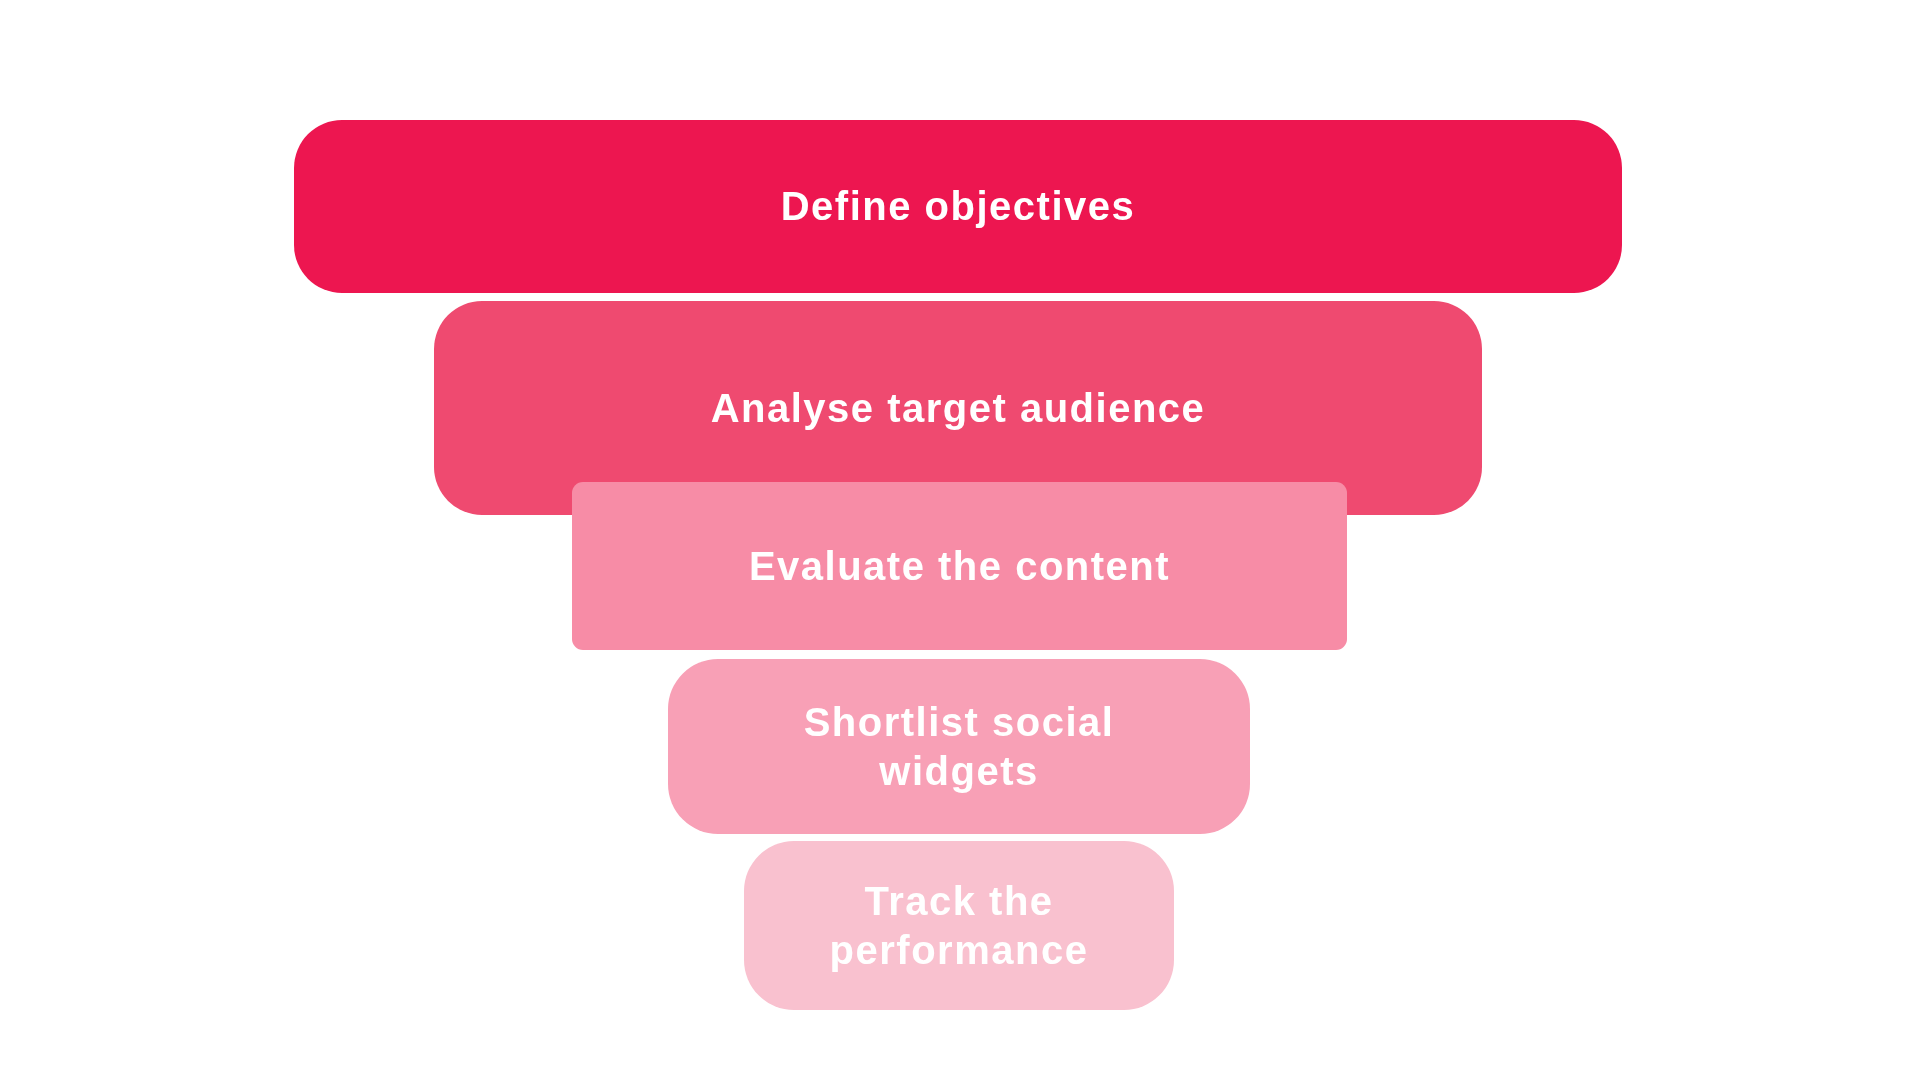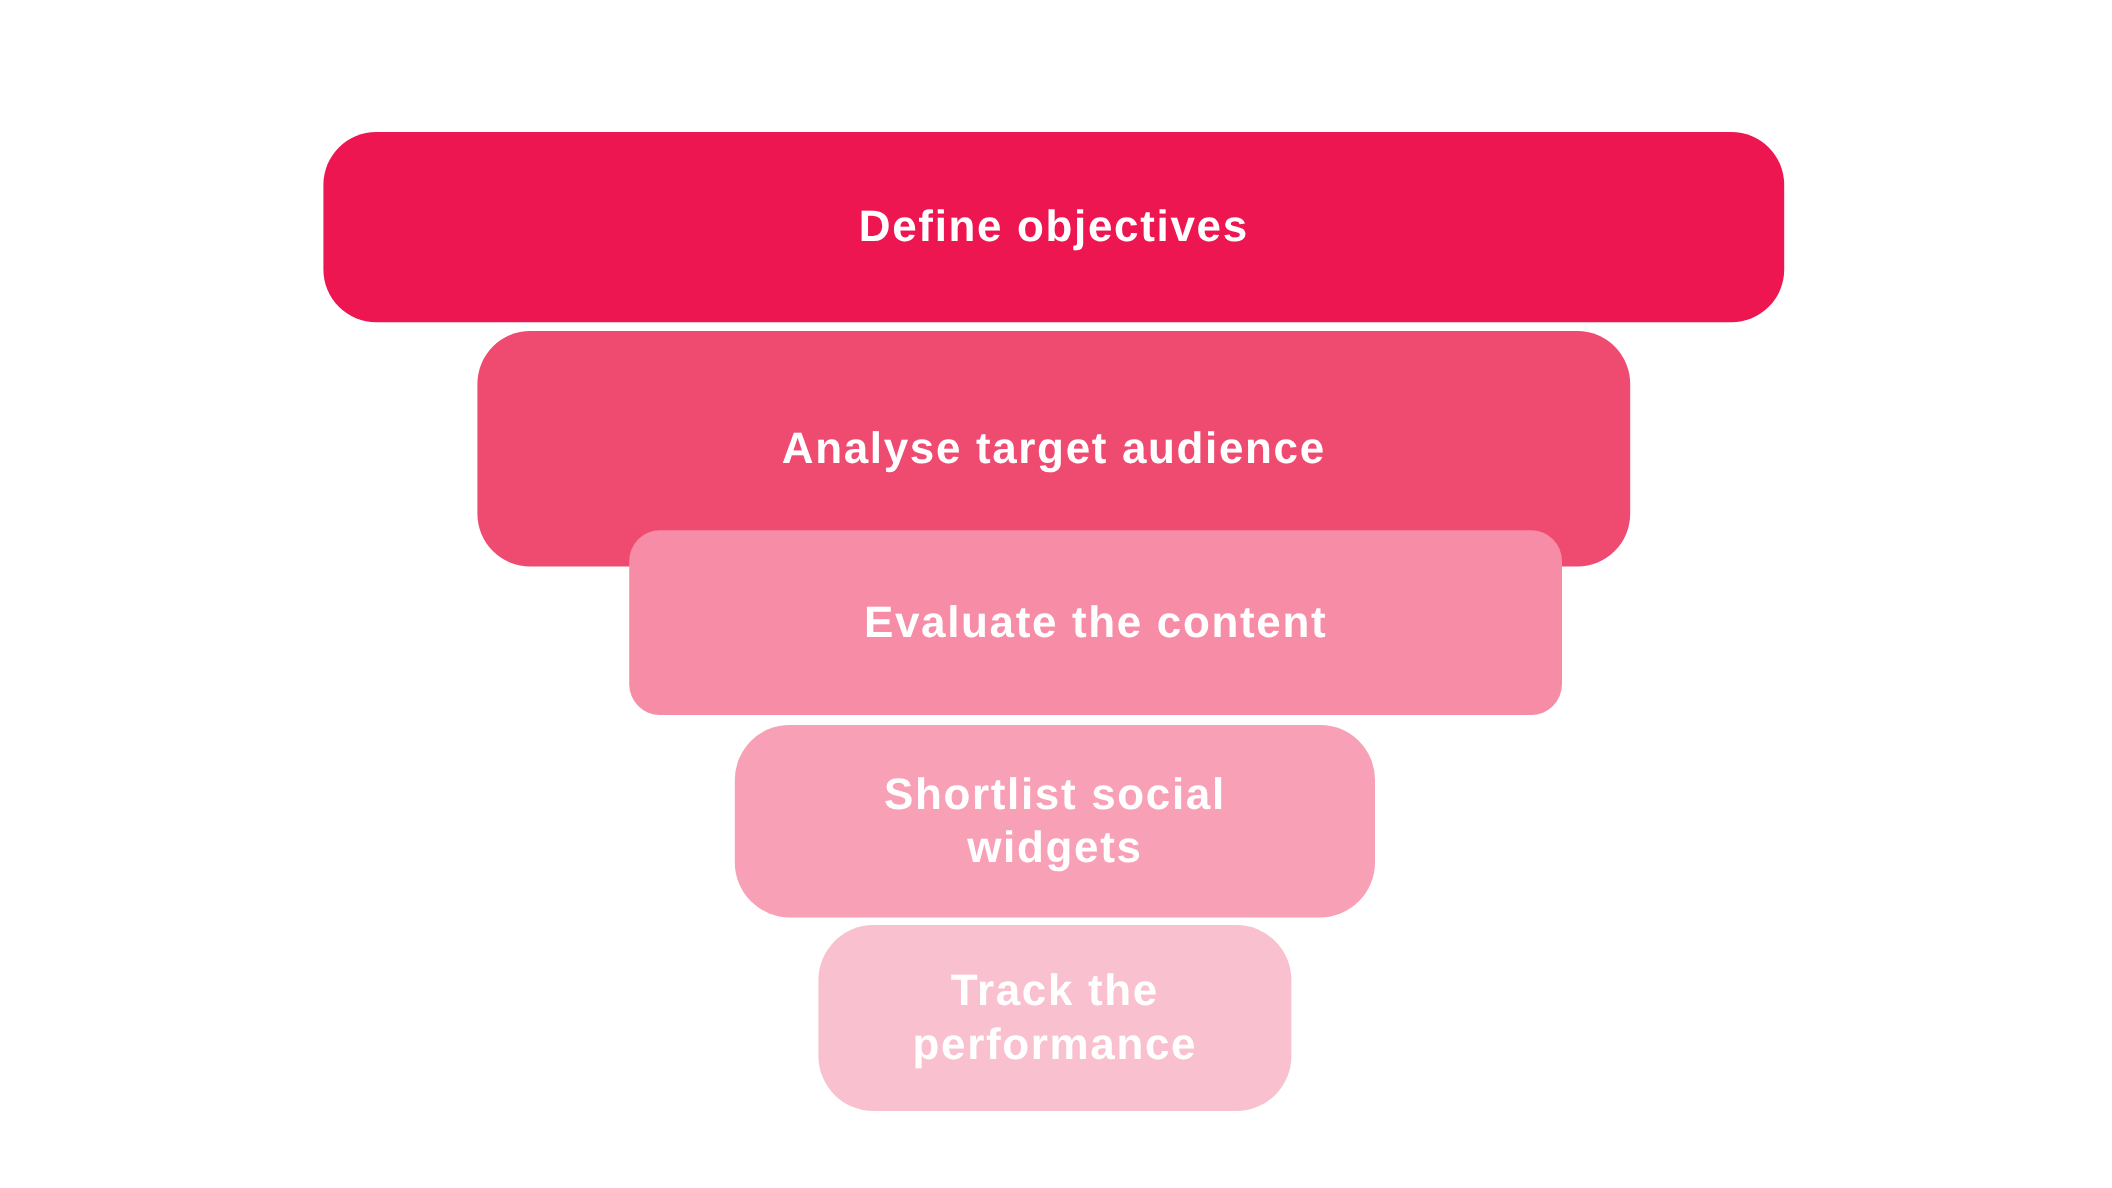--- a/index.html
+++ b/index.html
@@ -27,21 +27,21 @@
     font-weight: bold;
     font-size: 40px;
     letter-spacing: 1.5px;
     line-height: 1.22;
     text-align: center;
     white-space: pre-line;
   }
   
   .step-1 { left: 294px; top: 120px; width: 1328px; height: 173px; border-radius: 48px; }
   .step-2 { left: 434px; top: 301px; width: 1048px; height: 214px; border-radius: 48px; }
-  .step-3 { left: 572px; top: 482px; width: 848px;  height: 168px; border-radius: 28px; }
+  .step-3 { left: 572px; top: 482px; width: 775px;  height: 168px; border-radius: 11px; }
   .step-4 { left: 668px; top: 659px; width: 582px;  height: 175px; border-radius: 50px; }
   .step-5 { left: 744px; top: 841px; width: 430px;  height: 169px; border-radius: 50px; }
 </style>
 </head>
 <body>
 
 <div class="canvas">
 
   <div class="funnel-step step-1" style="background-color: rgb(237, 22, 80);">
     <span class="step-label">Define objectives</span>

